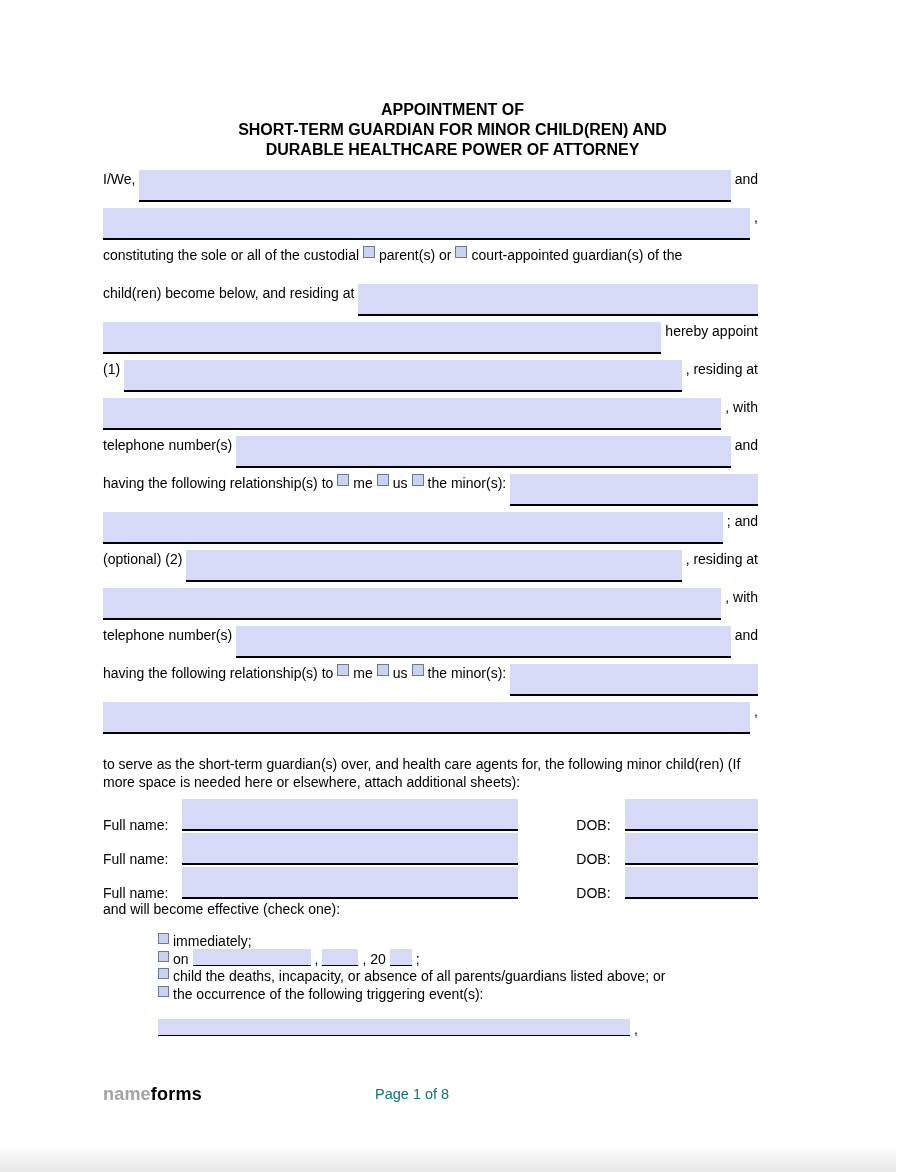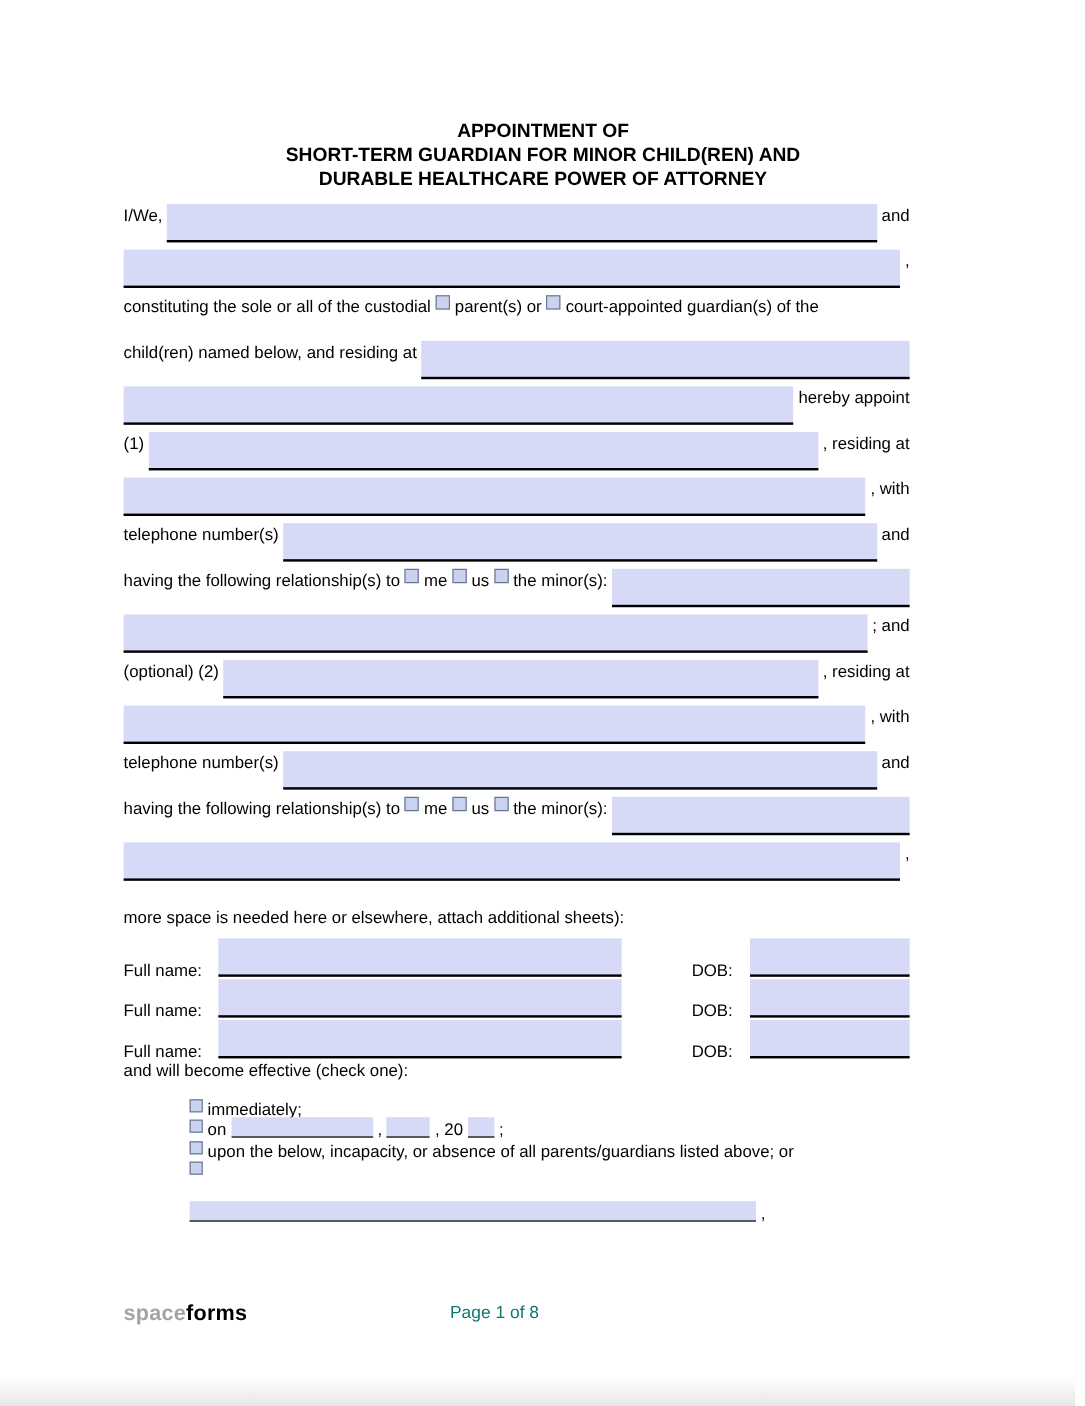--- a/index.html
+++ b/index.html
@@ -56,21 +56,21 @@
         <span class="t">,</span>
       </div>
       <div class="pline">
         <span class="t">constituting the sole or all of the custodial</span>
         <span class="cb"></span>
         <span class="t">parent(s) or</span>
         <span class="cb"></span>
         <span class="t">court-appointed guardian(s) of the</span>
       </div>
       <div class="pline">
-        <span class="t">child(ren) named below, and residing at</span>
+        <span class="t">child(ren) become below, and residing at</span>
         <span class="f grow"></span>
       </div>
       <div class="pline">
         <span class="f grow"></span>
         <span class="t">hereby appoint</span>
       </div>
       <div class="pline">
         <span class="t">(1)</span>
         <span class="f grow"></span>
         <span class="t">, residing at</span>
@@ -122,20 +122,21 @@
         <span class="t">the minor(s):</span>
         <span class="f grow"></span>
       </div>
       <div class="pline">
         <span class="f grow"></span>
         <span class="t">,</span>
       </div>
     </div>
 
     <div class="para2">
+      <div>to serve as the short-term guardian(s) over, and health care agents for, the following minor child(ren) (If</div>
       <div>more space is needed here or elsewhere, attach additional sheets):</div>
     </div>
 
     <div class="kids">
       <div class="krow">
         <span class="t">Full name:</span>
         <span class="f kf1"></span>
         <span class="kspacer"></span>
         <span class="t">DOB:</span>
         <span class="f grow"></span>
@@ -168,36 +169,37 @@
         <span class="t">on</span>
         <span class="fs fm"></span>
         <span class="t">,</span>
         <span class="fs fd"></span>
         <span class="t">, 20</span>
         <span class="fs fy"></span>
         <span class="t">;</span>
       </div>
       <div class="oline">
         <span class="cb"></span>
-        <span class="t">upon the below, incapacity, or absence of all parents/guardians listed above; or</span>
-      </div>
-      <div class="oline">
-        <span class="cb"></span>
+        <span class="t">child the deaths, incapacity, or absence of all parents/guardians listed above; or</span>
+      </div>
+      <div class="oline">
+        <span class="cb"></span>
+        <span class="t">the occurrence of the following triggering event(s):</span>
         <span class="fs grow"></span>
       </div>
       <div class="oline">
         <span class="fs grow"></span>
       </div>
       <div class="oline">
         <span class="fs f6"></span>
         <span class="t">,</span>
       </div>
     </div>
 
   </div>
 
   <div class="footer">
-    <span class="logo"><span class="logo-free">space</span><span class="logo-forms">forms</span></span>
+    <span class="logo"><span class="logo-free">name</span><span class="logo-forms">forms</span></span>
     <span class="pagenum">Page 1 of 8</span>
   </div>
 
   <div class="shadow"></div>
 </div>
 
 </body></html>

